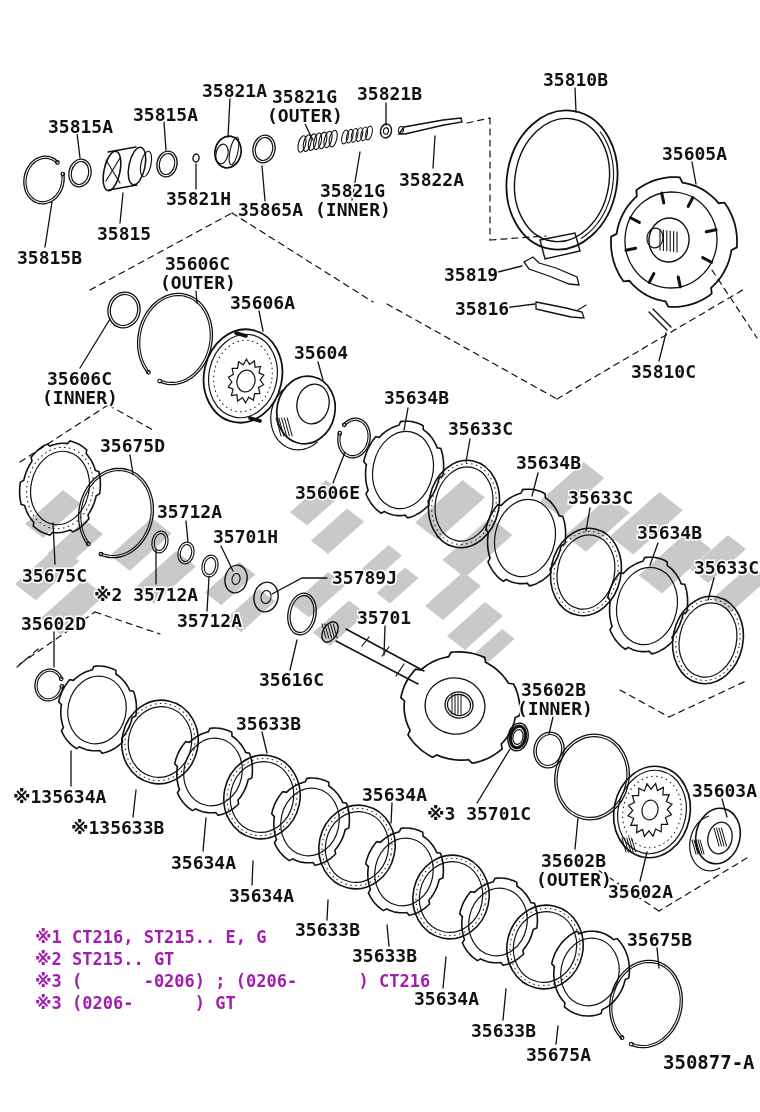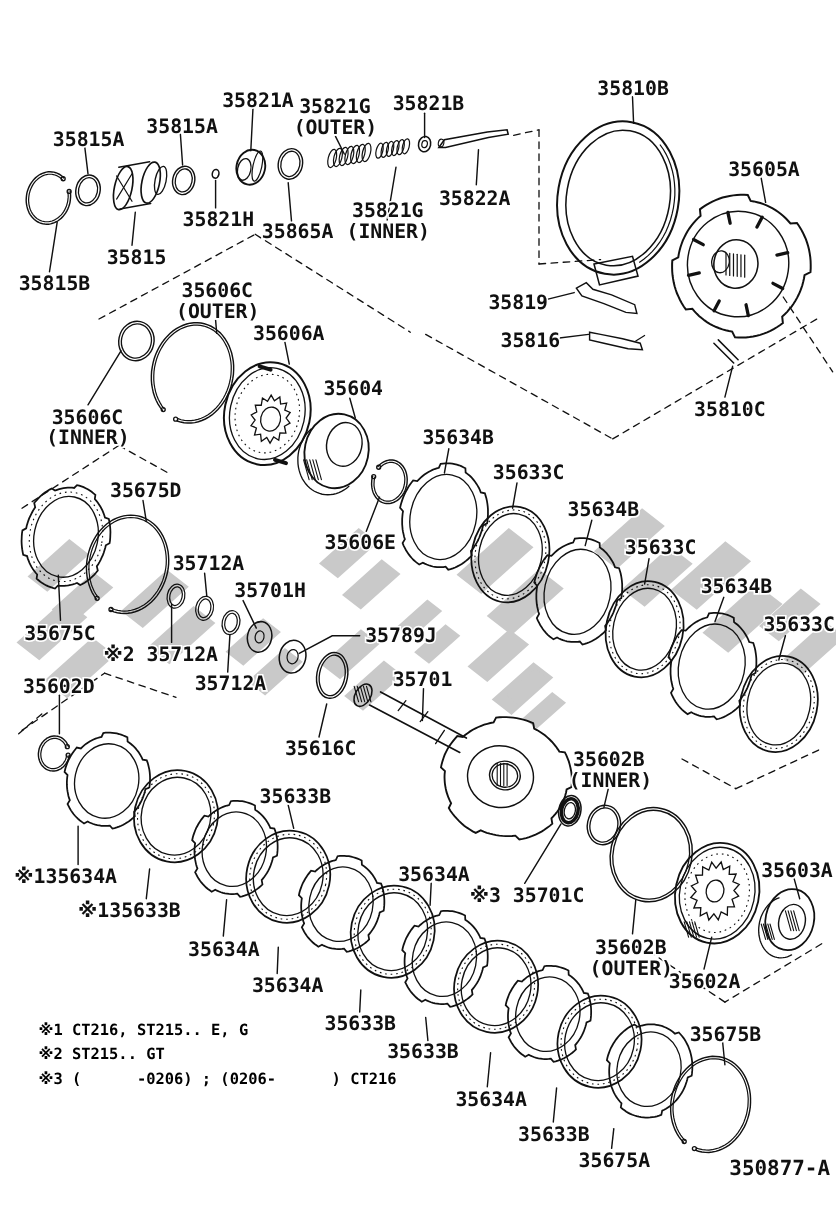--- a/index.html
+++ b/index.html
@@ -1,20 +1,20 @@
 <!DOCTYPE html>
 <html><head>
 <meta charset="utf-8">
 <style>
   html,body{margin:0;padding:0;background:#e8e8e8;}
   .page{position:relative;width:760px;height:1112px;background:#ffffff;overflow:hidden;
         font-family:"DejaVu Sans Mono","DejaVu Sans",monospace;}
   #diagram{position:absolute;left:0;top:0;}
   .notes{position:absolute;left:35px;top:926px;width:480px;}
-  .note-line{font-size:14px;font-weight:bold;color:#000000;line-height:22px;white-space:pre;}
+  .note-line{font-size:17px;font-weight:bold;color:#a21caf;line-height:22px;white-space:pre;}
   .figure-code{position:absolute;left:663px;top:1051px;font-size:19px;font-weight:bold;color:#111;}
   svg text{font-family:"DejaVu Sans Mono","DejaVu Sans",monospace;font-weight:bold;fill:#111;
            paint-order:stroke;stroke:#ffffff;stroke-width:3px;}
 </style>
 </head>
 <body>
 
 <div class="page">
   <svg id="diagram" width="760" height="1112" viewBox="0 0 760 1112">
       <g fill="#c9c9c9" stroke="none">
@@ -370,15 +370,16 @@
         <text x="627" y="946" font-size="18">35675B</text>
         <text x="414" y="1005" font-size="18">35634A</text>
         <text x="471" y="1037" font-size="18">35633B</text>
         <text x="526" y="1061" font-size="18">35675A</text>
       </g>
     </svg>
   <div class="notes">
     <div class="note-line">※1 CT216, ST215.. E, G</div>
     <div class="note-line">※2 ST215.. GT</div>
     <div class="note-line">※3 (      -0206) ; (0206-      ) CT216</div>
+    <div class="note-line">※3 (0206-      ) GT</div>
   </div>
   <div class="figure-code">350877-A</div>
 </div>
 
 </body></html>

